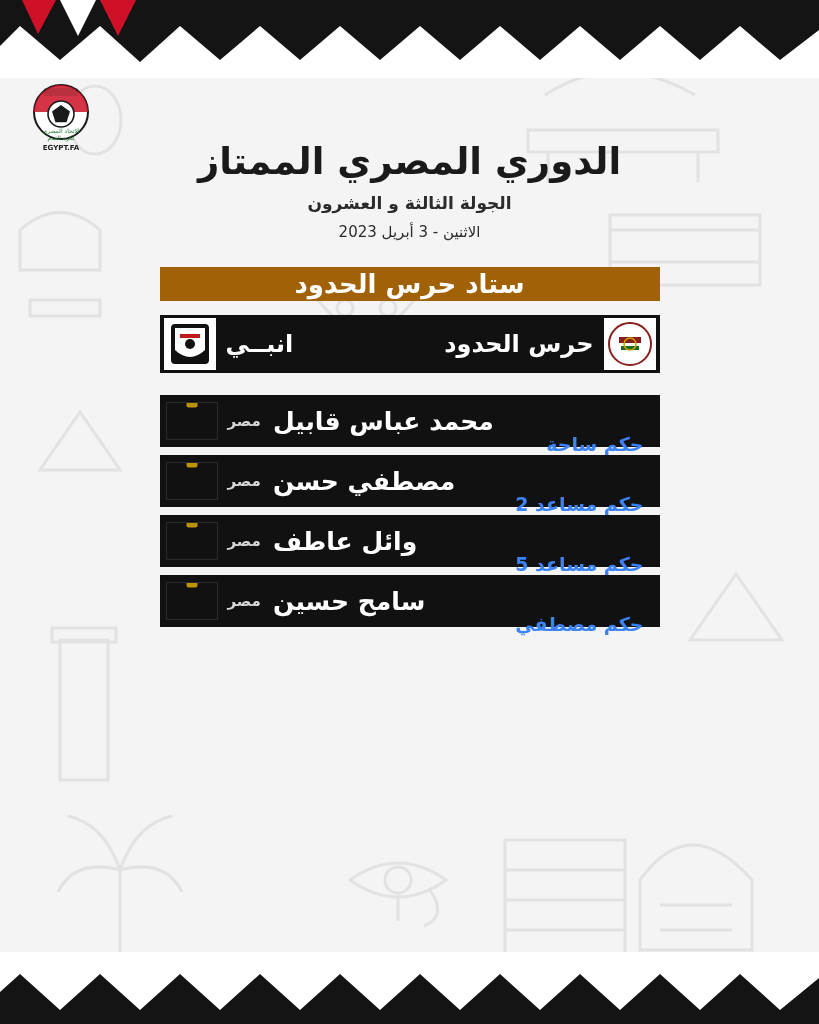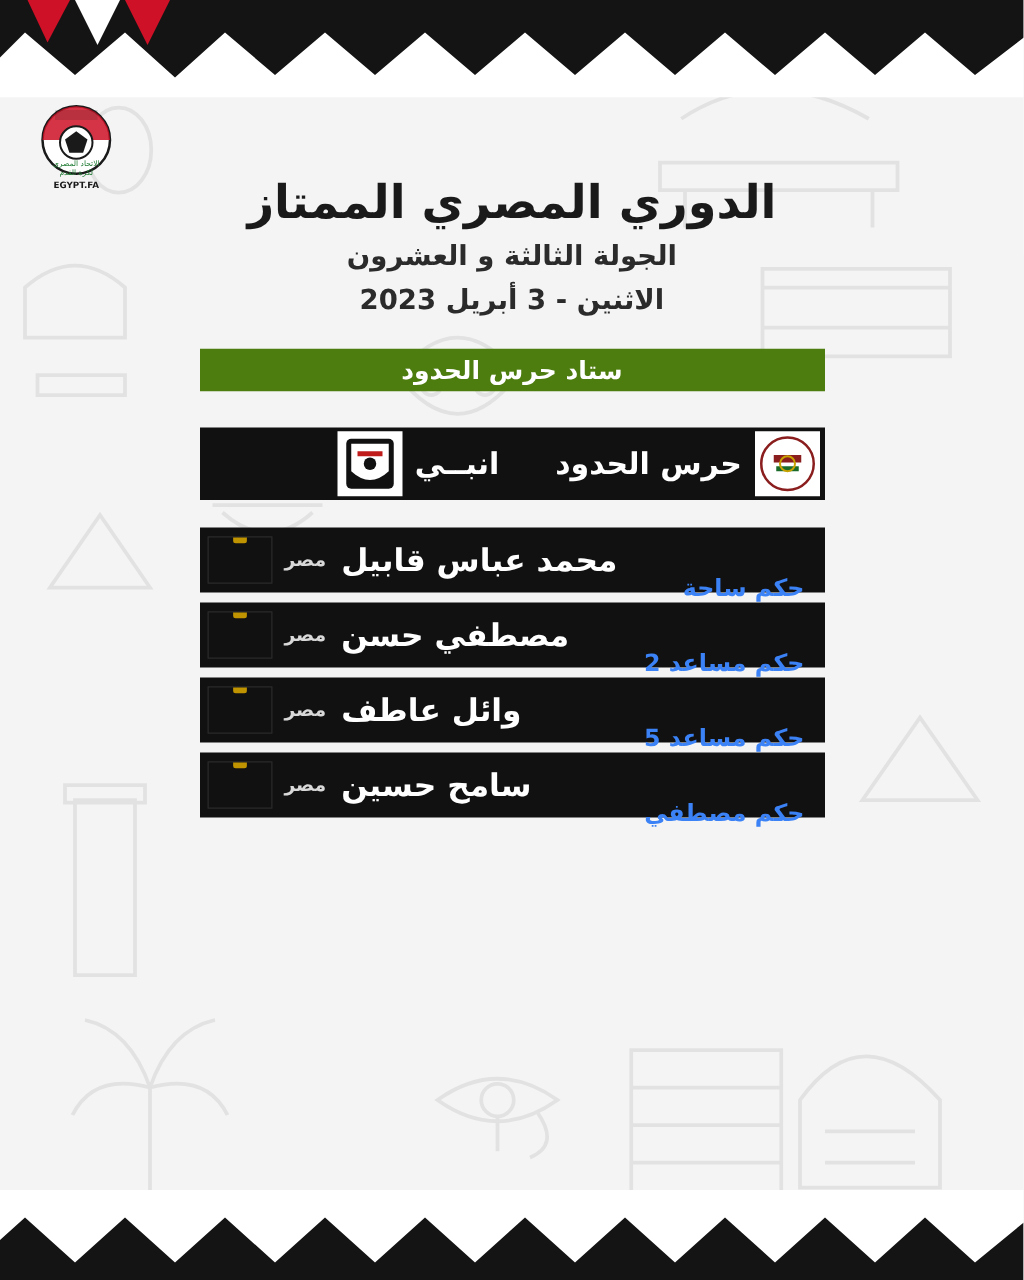--- a/index.html
+++ b/index.html
@@ -60,41 +60,41 @@
 
   .league-title {
     font-size: 37px;
     font-weight: bold;
     color: #1a1a1a;
     letter-spacing: -0.5px;
     margin: 0 0 10px 0;
     direction: rtl;
   }
   .round-title {
-    font-size: 22px;
+    font-size: 17px;
     font-weight: bold;
     color: #2b2b2b;
     margin: 0 0 10px 0;
     direction: rtl;
   }
   .match-date {
-    font-size: 22px;
-    font-weight: bold;
+    font-size: 15px;
+    font-weight: normal;
     color: #2b2b2b;
     margin: 0 0 26px 0;
     direction: rtl;
   }
 
   
   .stadium-bar {
     width: 500px;
-    margin: 0 auto 29px auto;
-    background: #4d7c0f;
+    margin: 0 auto 14px auto;
+    background: #a16207;
     color: #ffffff;
-    font-size: 20px;
+    font-size: 26px;
     font-weight: bold;
     line-height: 34px;
     height: 34px;
     direction: rtl;
   }
 
   
   .match-row {
     width: 500px;
     height: 58px;
@@ -108,21 +108,21 @@
   }
   .team-cell {
     flex: 1 1 0;
     display: flex;
     flex-direction: row;
     align-items: center;
     height: 100%;
     overflow: hidden;
   }
   .team-cell.home { justify-content: flex-start; padding-right: 4px; }
-  .team-cell.away { padding-left: 4px; }
+  .team-cell.away { justify-content: flex-end; padding-left: 4px; }
   .team-name {
     color: #ffffff;
     font-size: 24px;
     font-weight: bold;
     padding: 0 10px;
     white-space: nowrap;
   }
   .team-crest {
     width: 52px;
     height: 52px;

